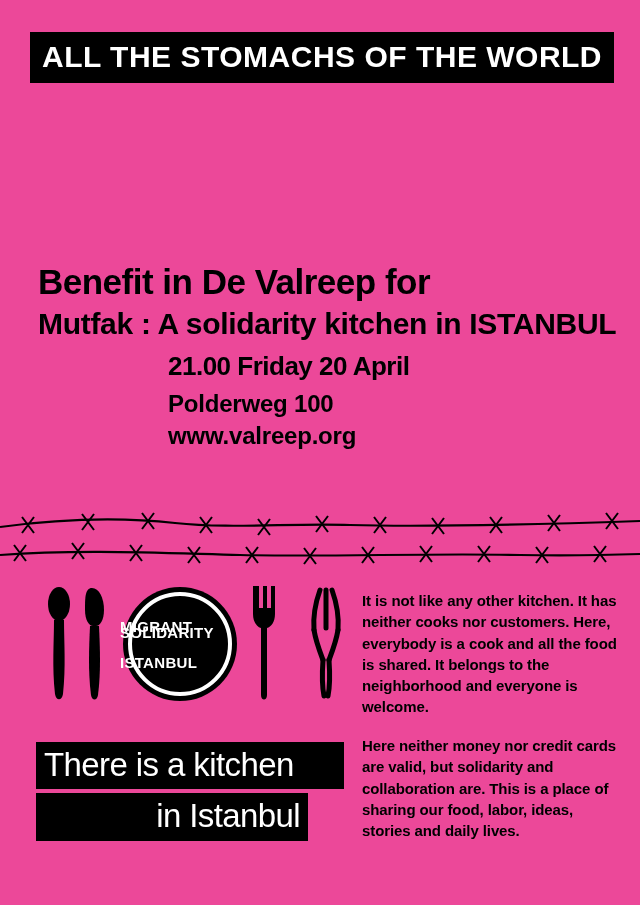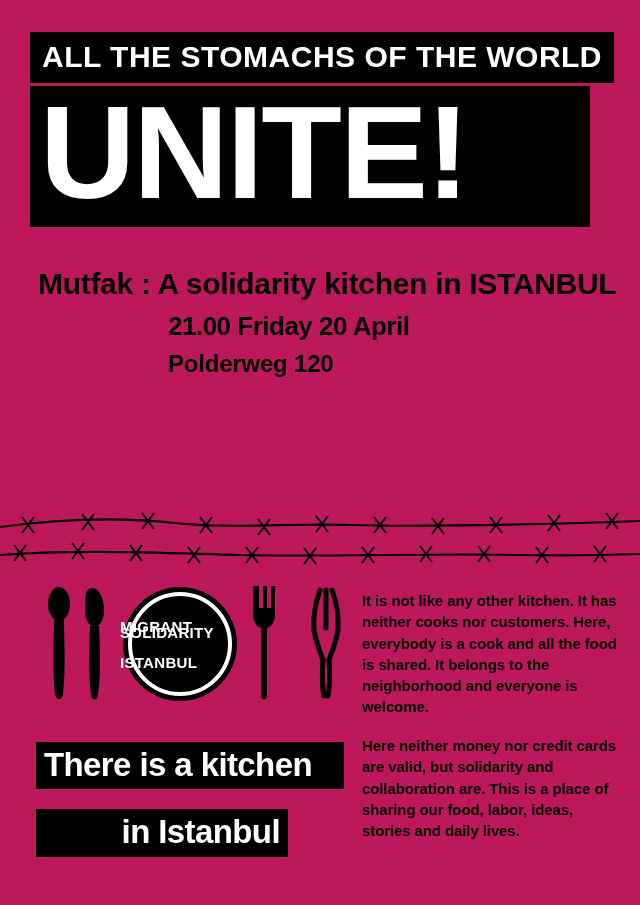--- a/index.html
+++ b/index.html
@@ -12,21 +12,21 @@
     height: 905px;
     font-family: "Liberation Sans", sans-serif;
     color: #000000;
     overflow: hidden;
     position: relative;
   }
   .poster {
     position: relative;
     width: 640px;
     height: 905px;
-    background: #be185d;
+    background: #ec4899;
   }
 
   
   .header-wrap {
     position: absolute;
     left: 30px;
     top: 32px;
     width: 580px;
   }
   .band-stomachs {
@@ -147,44 +147,45 @@
   .kitchen-band {
     position: absolute;
     left: 36px;
     top: 742px;
     width: 308px;
   }
   .kb-line {
     display: block;
     background: #000000;
     color: #ffffff;
-    font-weight: bold;
+    font-weight: normal;
     font-size: 33px;
     line-height: 1.1;
     letter-spacing: -0.6px;
     padding: 5px 8px 6px 8px;
     box-sizing: border-box;
   }
   .kb-line.l1 { text-align: left; width: 308px; }
-  .kb-line.l2 { text-align: right; width: 252px; margin-top: 20px; }
+  .kb-line.l2 { text-align: right; width: 272px; margin-top: 4px; }
 </style>
 </head>
 <body>
 
 <div class="poster">
 
   <div class="header-wrap">
     <div class="band-stomachs">ALL THE STOMACHS OF THE WORLD</div>
-    <div class="band-unite">UNITE!</div>
   </div>
 
   <div class="info">
+    <div class="line-benefit">Benefit in De Valreep for</div>
     <div class="line-mutfak">Mutfak : A solidarity kitchen in ISTANBUL</div>
     <div class="line-time">21.00 Friday 20 April</div>
-    <div class="line-addr">Polderweg 120</div>
+    <div class="line-addr">Polderweg 100</div>
+    <div class="line-addr" style="margin-top:0;">www.valreep.org</div>
   </div>
 
   <svg class="wire" viewBox="0 0 640 70">
     <g stroke="#000000" stroke-width="2.2" fill="none">
 
       <path d="M0 22 C 60 14, 120 12, 175 18 C 230 24, 290 18, 350 20 C 420 22, 520 20, 640 16"></path>
 
       <path d="M0 50 C 80 44, 160 48, 240 50 C 330 52, 430 48, 520 50 C 570 51, 610 50, 640 49"></path>
     </g>
     <g stroke="#000000" stroke-width="2" fill="none">

